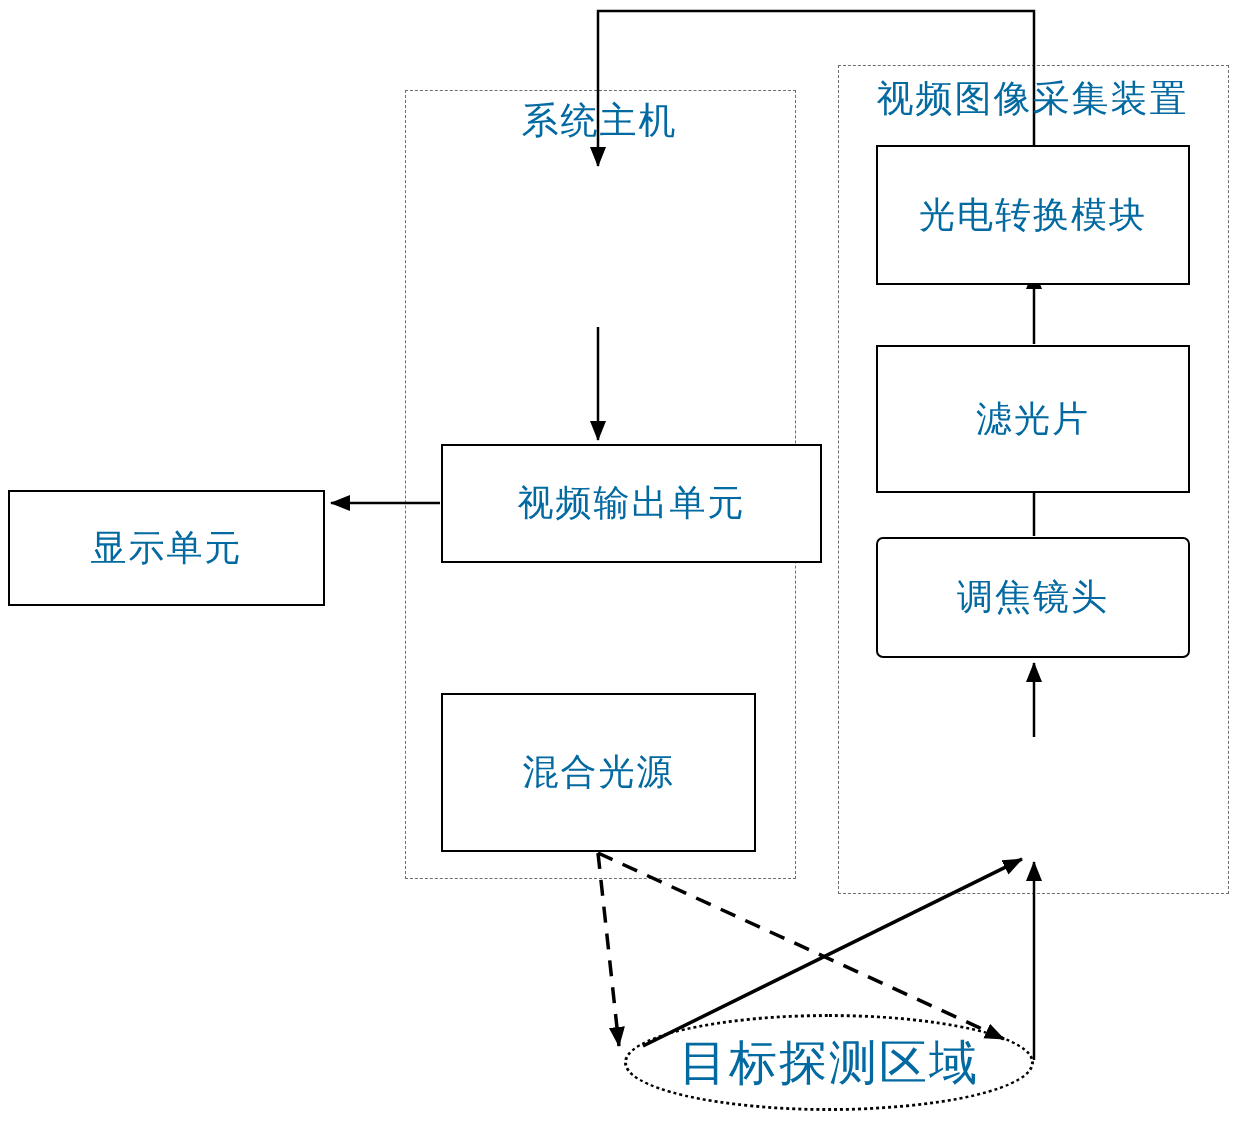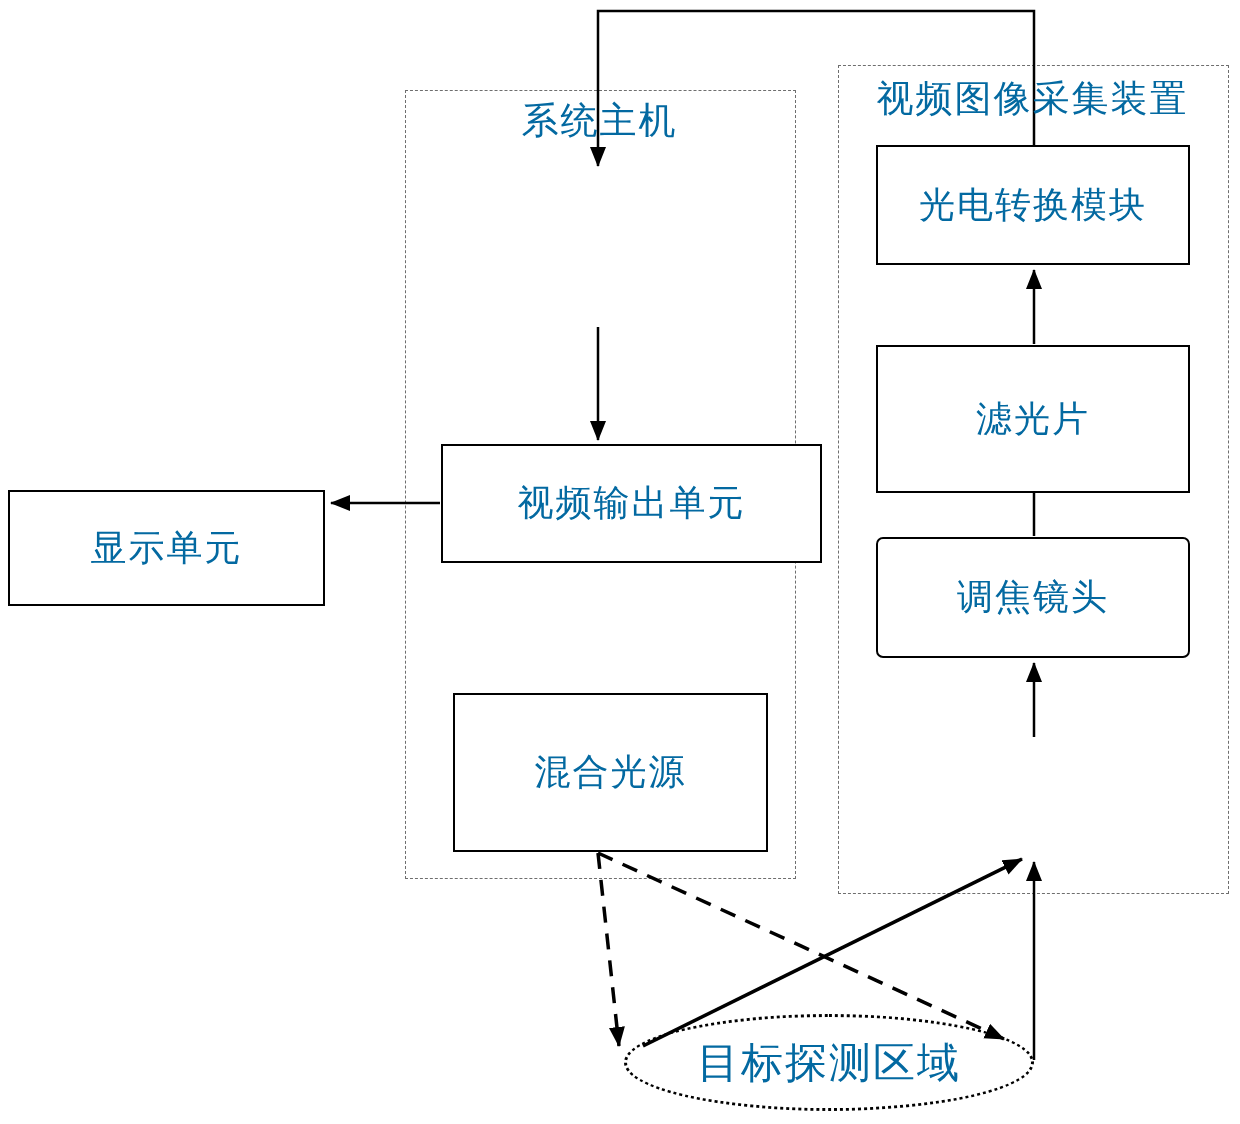--- a/index.html
+++ b/index.html
@@ -47,45 +47,45 @@
     justify-content: center;
     font-size: 36px;
     letter-spacing: 2px;
     white-space: nowrap;
     z-index: 4;
     box-sizing: border-box;
   }
   
   #node-image-processor { left: 441px; top: 170px; width: 315px; height: 156px; }
   #node-video-output    { left: 441px; top: 444px; width: 381px; height: 119px; }
-  #node-mixed-light     { left: 441px; top: 693px; width: 315px; height: 159px; margin-left: 12px; }
+  #node-mixed-light     { left: 441px; top: 693px; width: 315px; height: 159px; }
   
   #node-display-unit    { left: 8px;   top: 446px; width: 317px; height: 116px; margin-top: 44px; }
   
-  #node-photoelectric   { left: 876px; top: 145px; width: 314px; height: 120px; }
+  #node-photoelectric   { left: 876px; top: 145px; width: 314px; height: 140px; }
   #node-filter          { left: 876px; top: 345px; width: 314px; height: 148px; }
   #node-focus-lens      { left: 876px; top: 537px; width: 314px; height: 121px; border-radius: 7px; }
   #node-endoscope       { left: 876px; top: 738px; width: 314px; height: 120px; }
 
   #container-system-host   { left: 405px; top: 90px; width: 389px; height: 787px; }
   #container-video-capture { left: 838px; top: 65px; width: 389px; height: 827px; }
 
   #title-system-host   { left: 405px; top: 96px;  width: 389px; }
   #title-video-capture { left: 838px; top: 74px;  width: 389px; }
 
   #target-area-ellipse {
     position: absolute;
     left: 624px; top: 1014px;
     width: 410px; height: 97px;
     border: 3px dotted #000000;
     border-radius: 50%;
     display: flex;
     align-items: center;
     justify-content: center;
-    font-size: 42px;
+    font-size: 48px;
     letter-spacing: 2px;
     white-space: nowrap;
     z-index: 2;
     box-sizing: border-box;
     background: transparent;
   }
 </style>
 </head>
 <body>
 

